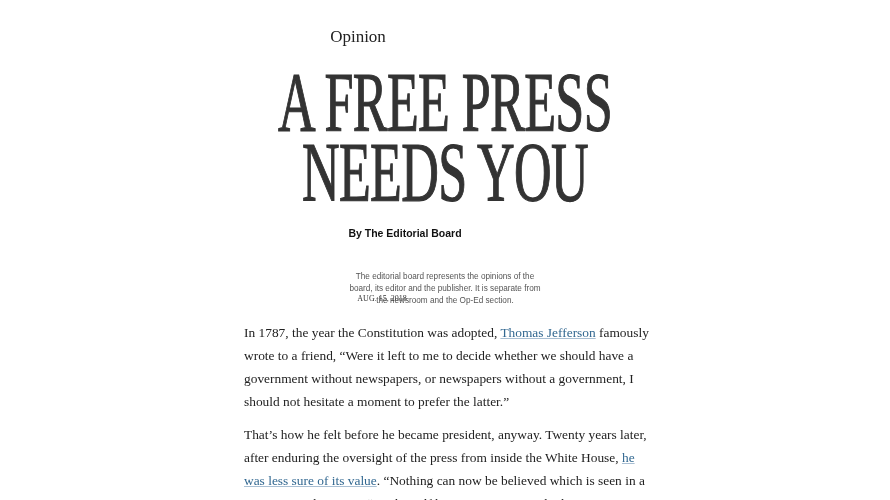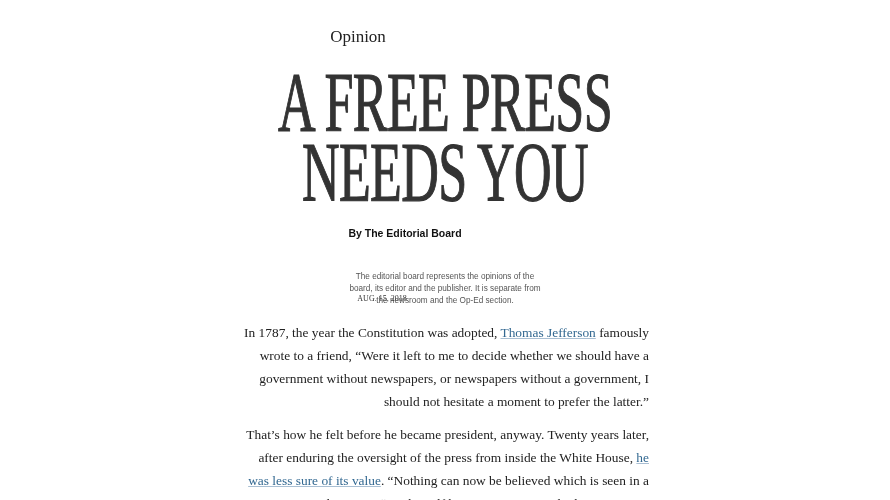--- a/index.html
+++ b/index.html
@@ -47,21 +47,21 @@
     position: absolute; left: 0; width: 764px; top: 294px;
     text-align: center;
     font-family: "Liberation Serif", serif;
     font-size: 8px; color: #333;
   }
   .body-text {
     position: absolute; left: 244px; width: 405px; top: 321px;
     font-family: "Liberation Serif", serif;
     font-size: 13.4px; line-height: 23px; color: #222;
   }
-  .body-text p { margin: 0 0 10px 0; text-align: right; }
+  .body-text p { margin: 0 0 10px 0; }
   .body-text a {
     color: #326891; text-decoration: underline;
     text-decoration-color: #a9bfd3;
   }
 </style>
 </head>
 <body>
 
 <div class="section-label">Opinion</div>
 

